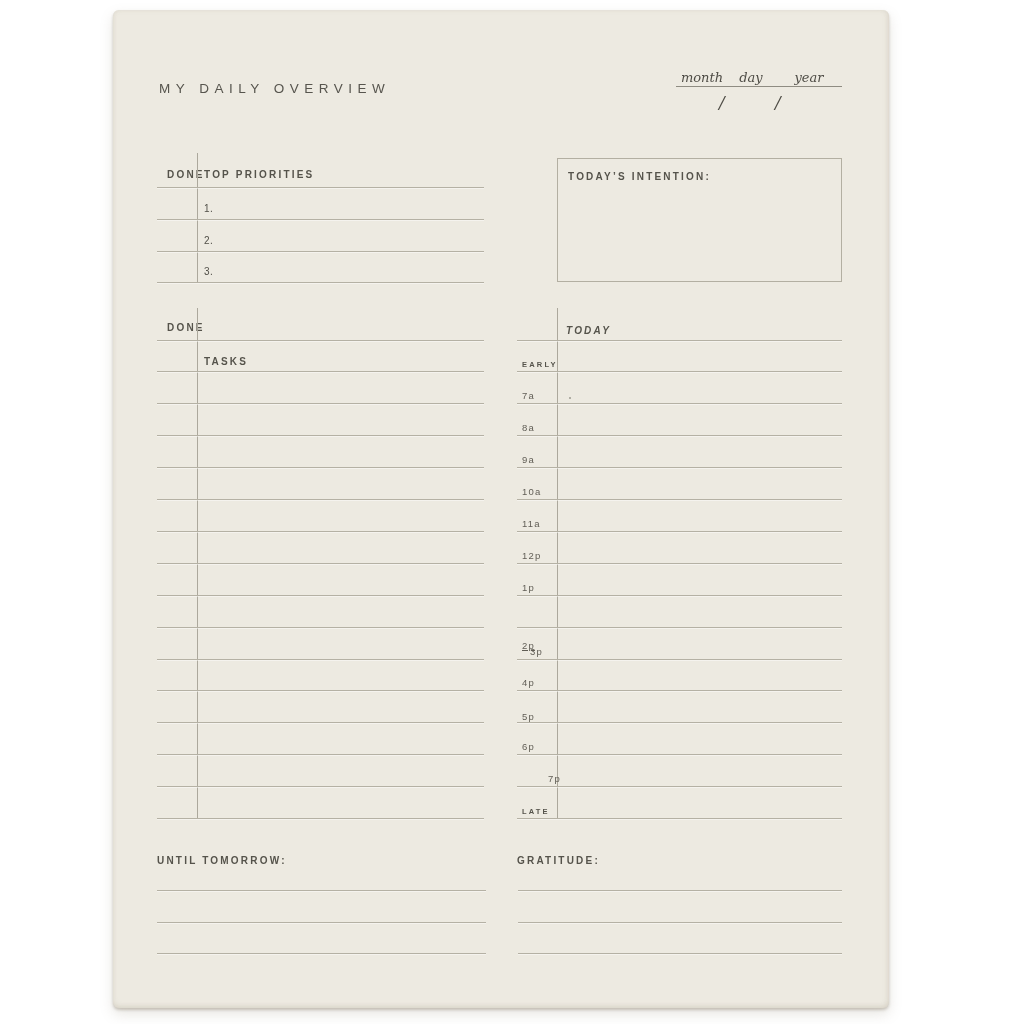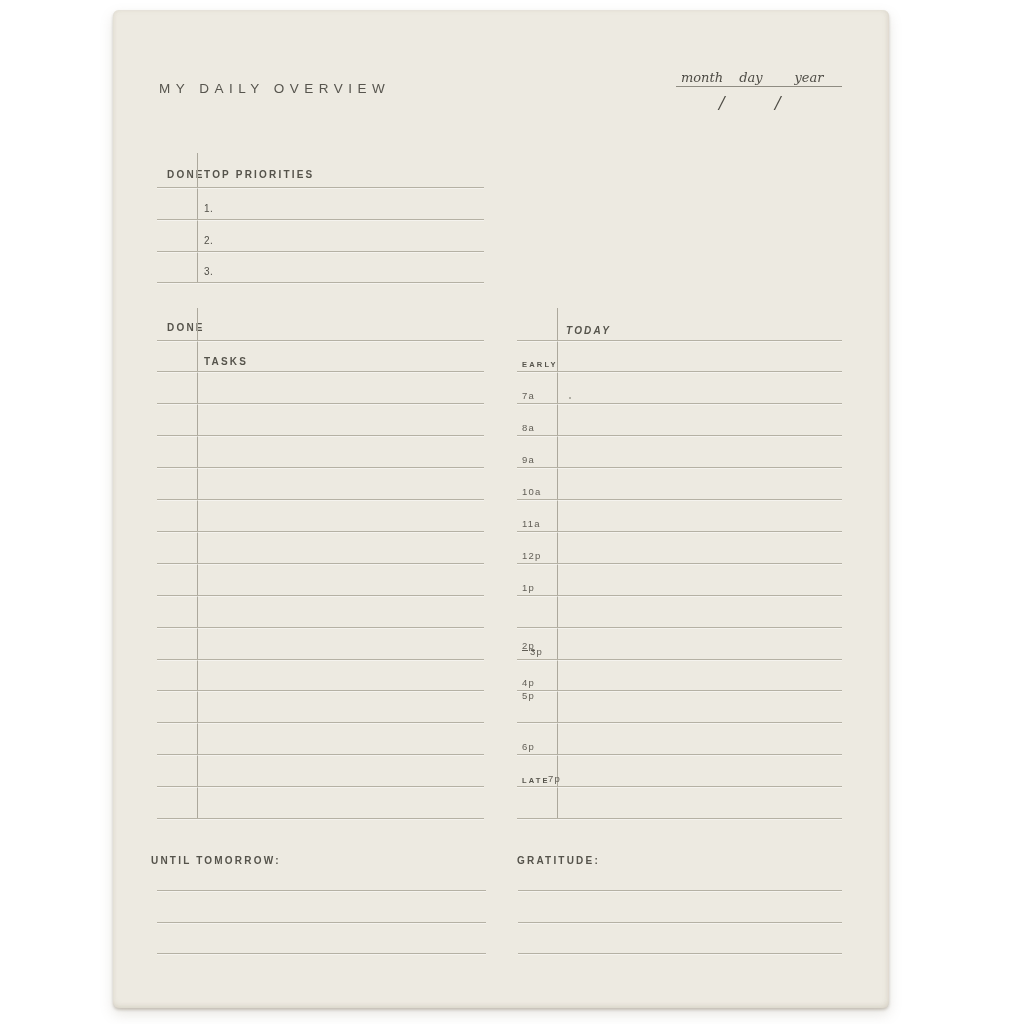--- a/index.html
+++ b/index.html
@@ -70,20 +70,23 @@
       <div id="priority-rows">
           <div class="abs pri-num" style="left:91px;top:193px;">1.</div>
           <div class="abs hline" style="left:44px;top:209px;width:327px;"></div>
           <div class="abs pri-num" style="left:91px;top:224.5px;">2.</div>
           <div class="abs hline" style="left:44px;top:240.5px;width:327px;"></div>
           <div class="abs pri-num" style="left:91px;top:256px;">3.</div>
           <div class="abs hline" style="left:44px;top:272px;width:327px;"></div>
         </div>
     </div>
 
+    <div class="abs intention-box">
+      <span class="sec-label">TODAY’S INTENTION:</span>
+    </div>
 
     <div>
       <span class="abs sec-label" style="left:54px;top:312px;">DONE</span>
       <span class="abs sec-label" style="left:91px;top:312px;margin-top:34px;">TASKS</span>
       <div class="abs vline" style="left:84px;top:298px;height:510px;"></div>
       <div class="abs hline" style="left:44px;top:330px;width:327px;"></div>
       <div id="task-rows">
           <div class="abs hline" style="left:44px;top:361.4px;width:327px;"></div>
           <div class="abs hline" style="left:44px;top:393.3px;width:327px;"></div>
           <div class="abs hline" style="left:44px;top:425.2px;width:327px;"></div>
@@ -122,34 +125,34 @@
           <div class="abs time-label" style="left:409px;top:539.8px;">12p</div>
           <div class="abs hline" style="left:404px;top:552.8px;width:325px;"></div>
           <div class="abs time-label" style="left:409px;top:571.7px;">1p</div>
           <div class="abs hline" style="left:404px;top:584.7px;width:325px;"></div>
           <div class="abs time-label" style="left:409px;top:630px;text-decoration:underline;">2p</div>
           <div class="abs hline" style="left:404px;top:616.6px;width:325px;"></div>
           <div class="abs time-label" style="left:409px;top:635.5px;margin-left:8px;">3p</div>
           <div class="abs hline" style="left:404px;top:648.5px;width:325px;"></div>
           <div class="abs time-label" style="left:409px;top:667.4px;">4p</div>
           <div class="abs hline" style="left:404px;top:680.4px;width:325px;"></div>
-          <div class="abs time-label" style="left:409px;top:680px;">5p</div>
+          <div class="abs time-label" style="left:409px;top:701px;">5p</div>
           <div class="abs hline" style="left:404px;top:712.3px;width:325px;"></div>
           <div class="abs time-label" style="left:409px;top:731.2px;">6p</div>
           <div class="abs hline" style="left:404px;top:744.2px;width:325px;"></div>
           <div class="abs time-label" style="left:409px;top:763.1px;margin-left:26px;">7p</div>
           <div class="abs hline" style="left:404px;top:776.1px;width:325px;"></div>
-          <div class="abs time-label edge" style="left:409px;top:766px;">LATE</div>
+          <div class="abs time-label edge" style="left:409px;top:797.0px;">LATE</div>
           <div class="abs hline" style="left:404px;top:808.0px;width:325px;"></div>
         </div>
       <span class="abs dot"></span>
     </div>
 
     <div>
-      <span class="abs sec-label" style="left:38px;top:845px;">UNTIL TOMORROW:</span>
+      <span class="abs sec-label" style="left:44px;top:845px;">UNTIL TOMORROW:</span>
       <div id="until-lines">
           <div class="abs hline" style="left:44px;top:880px;width:329px;"></div>
           <div class="abs hline" style="left:44px;top:911.6px;width:329px;"></div>
           <div class="abs hline" style="left:44px;top:943.2px;width:329px;"></div>
         </div>
     </div>
 
     <div>
       <span class="abs sec-label" style="left:404px;top:845px;">GRATITUDE:</span>
       <div id="gratitude-lines">

